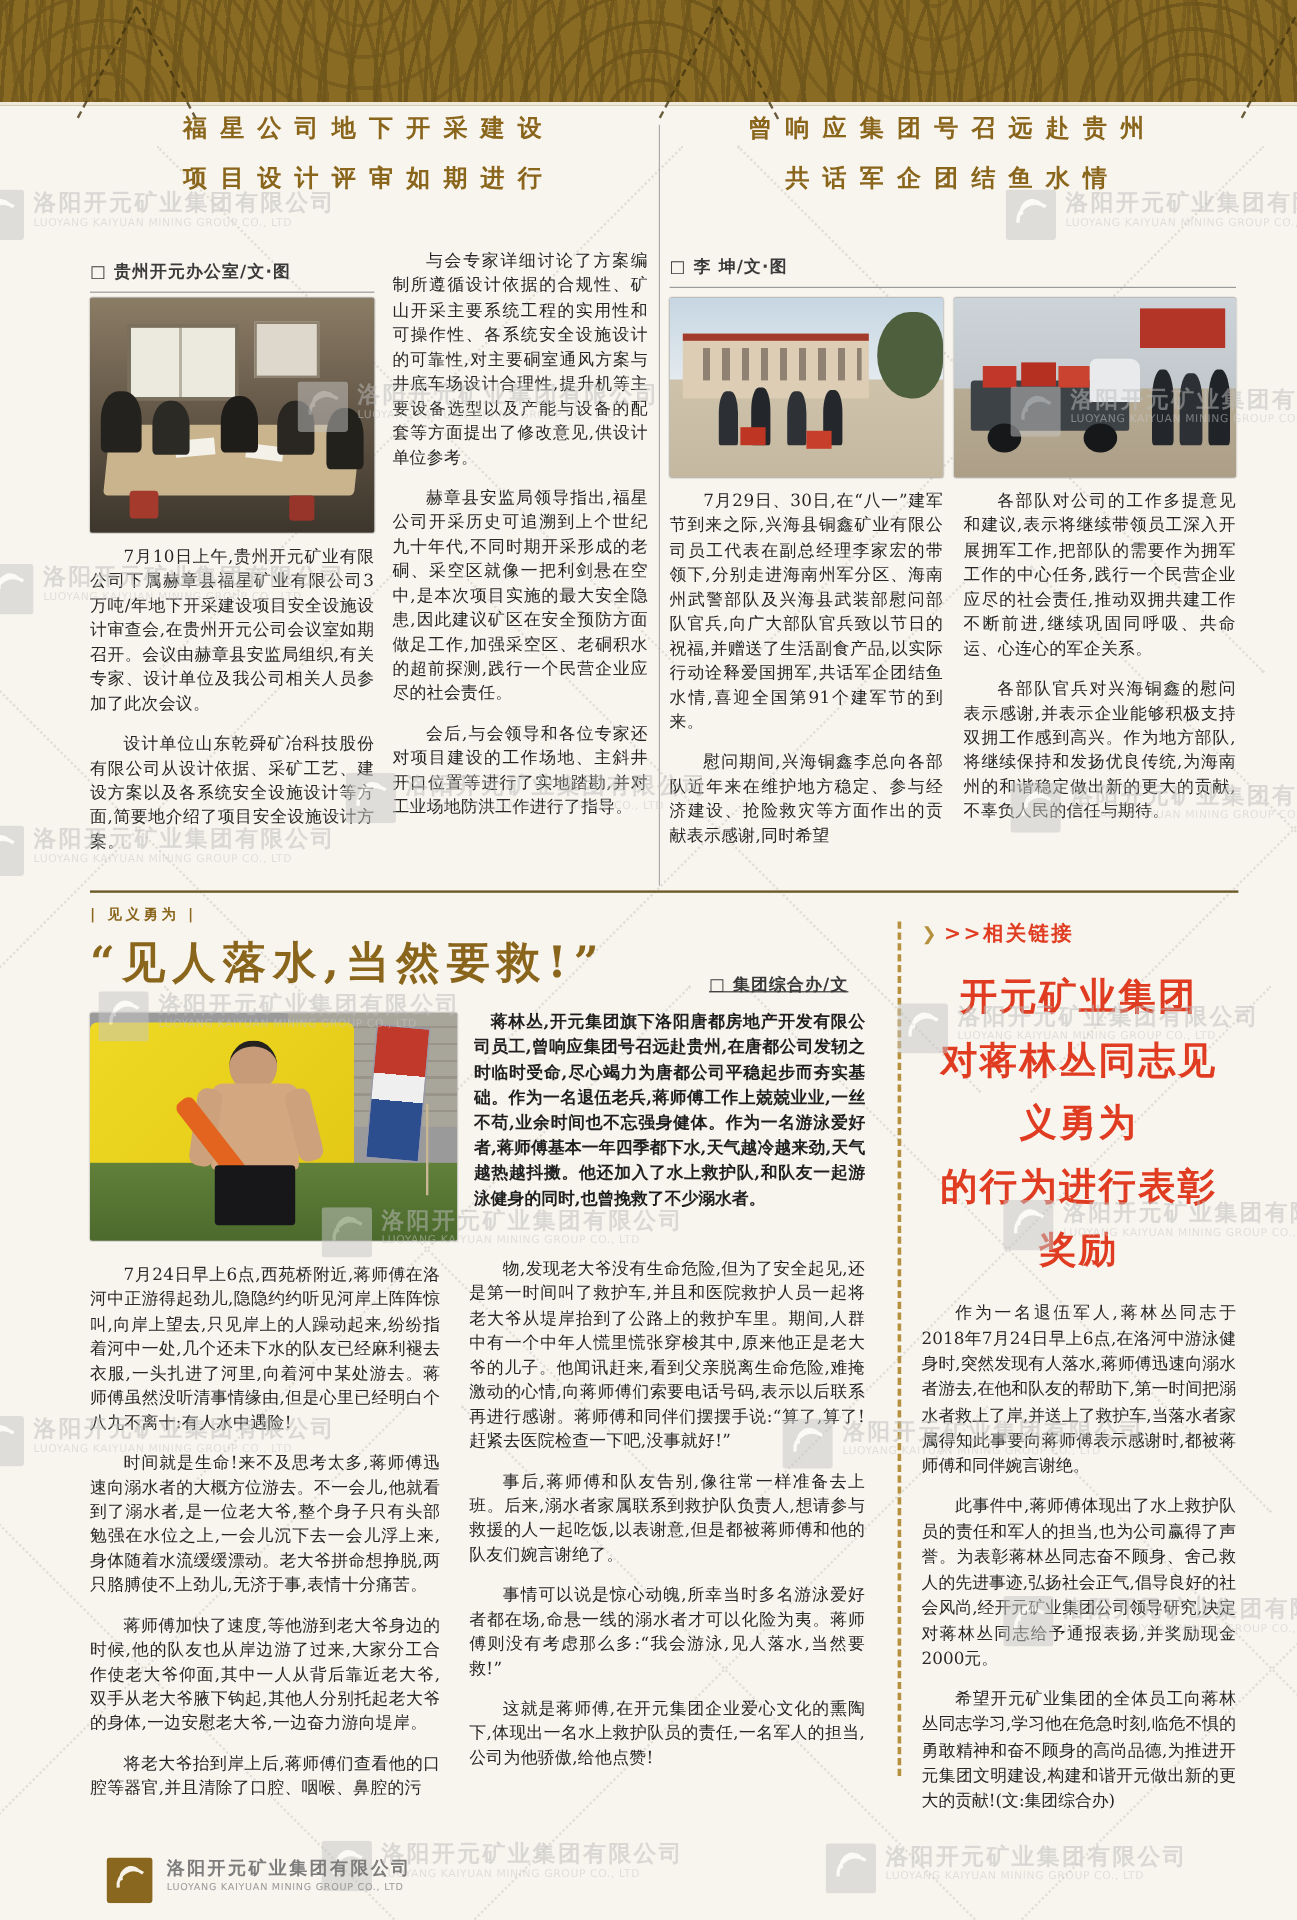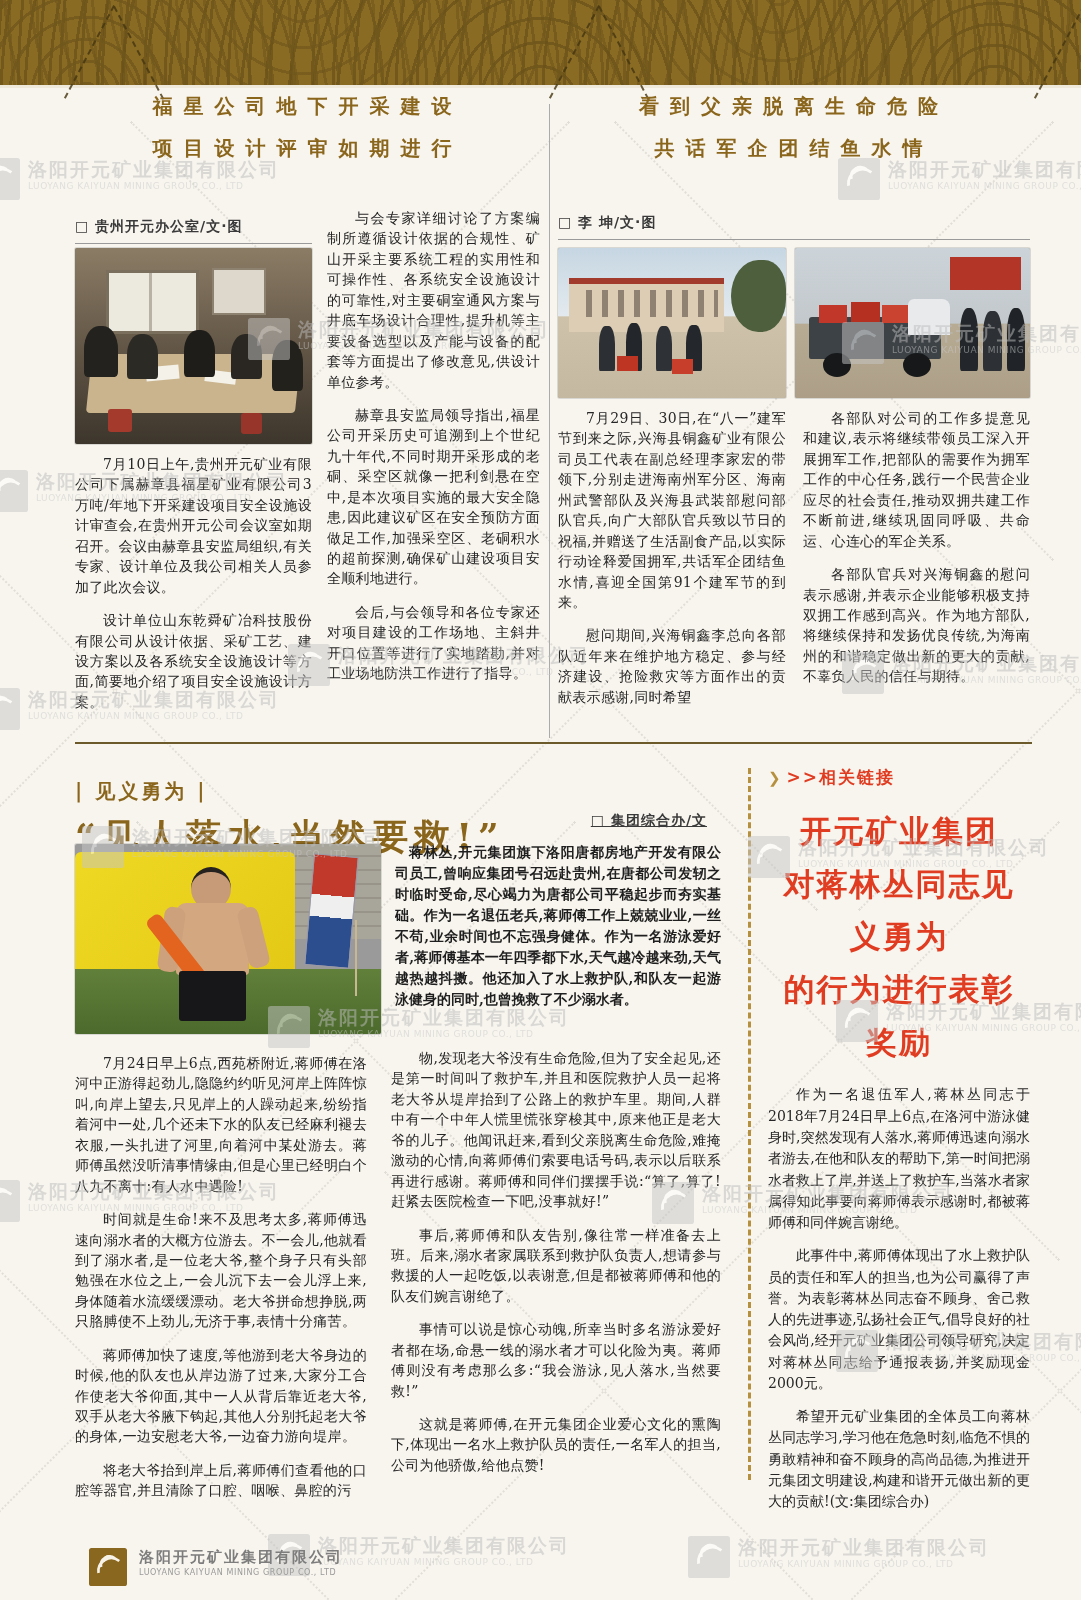--- a/index.html
+++ b/index.html
@@ -48,21 +48,21 @@
   .ar-col2{position:absolute;left:245px;top:312px;width:227px;height:332px;overflow:hidden;}
 
   .photo{overflow:hidden;border-radius:2px;background:#9a9a9a;box-shadow:0 0 0 1px rgba(0,0,0,.12);}
   .pp{position:absolute;}
 
   
   .hrule{position:absolute;left:75px;top:742px;width:957px;height:2px;background:#6d5a2a;z-index:10;}
 
   
   .feature{position:absolute;left:75px;top:754px;width:646px;height:792px;z-index:10;}
-  .kicker{font-weight:bold;color:#8a651c;font-size:20px;letter-spacing:3px;margin-top:24px;}
+  .kicker{font-weight:bold;color:#8a651c;font-size:12px;letter-spacing:3px;}
   .f-title{margin-top:12px;font-weight:bold;color:#8a651c;font-size:36px;letter-spacing:6px;line-height:1.1;}
   .f-byline{position:absolute;right:14px;top:58px;text-decoration:underline;}
   .f-photo{position:absolute;left:0;top:90px;width:306px;height:190px;}
   .f-intro{position:absolute;left:320px;top:88px;width:326px;height:200px;overflow:hidden;}
   .f-intro p{font-weight:bold;font-size:14px;line-height:1.5;text-align:justify;text-indent:1em;margin:0;color:#1f1f1f;}
   .f-col1{position:absolute;left:0;top:299px;width:292px;height:492px;overflow:hidden;}
   .f-col2{position:absolute;left:316px;top:294px;width:330px;height:492px;overflow:hidden;}
 
   
   .sidebar{position:absolute;left:742px;top:754px;width:290px;height:792px;z-index:10;}
@@ -111,27 +111,27 @@
       <div class="pp" style="left:14%;top:82%;width:10%;height:12%;background:#a33a2b;border-radius:3px;"></div>
       <div class="pp" style="left:70%;top:84%;width:9%;height:11%;background:#97352a;border-radius:3px;"></div>
     </div>
 
     <div class="cols al-col1">
         <p>7月10日上午,贵州开元矿业有限公司下属赫章县福星矿业有限公司3万吨/年地下开采建设项目安全设施设计审查会,在贵州开元公司会议室如期召开。会议由赫章县安监局组织,有关专家、设计单位及我公司相关人员参加了此次会议。</p>
         <p>设计单位山东乾舜矿冶科技股份有限公司从设计依据、采矿工艺、建设方案以及各系统安全设施设计等方面,简要地介绍了项目安全设施设计方案。</p>
       </div>
     <div class="cols al-col2">
         <p>与会专家详细讨论了方案编制所遵循设计依据的合规性、矿山开采主要系统工程的实用性和可操作性、各系统安全设施设计的可靠性,对主要硐室通风方案与井底车场设计合理性,提升机等主要设备选型以及产能与设备的配套等方面提出了修改意见,供设计单位参考。</p>
-        <p>赫章县安监局领导指出,福星公司开采历史可追溯到上个世纪九十年代,不同时期开采形成的老硐、采空区就像一把利剑悬在空中,是本次项目实施的最大安全隐患,因此建议矿区在安全预防方面做足工作,加强采空区、老硐积水的超前探测,确保矿山建设项目安全顺利地进行。</p>
+        <p>赫章县安监局领导指出,福星公司开采历史可追溯到上个世纪九十年代,不同时期开采形成的老硐、采空区就像一把利剑悬在空中,是本次项目实施的最大安全隐患,因此建议矿区在安全预防方面做足工作,加强采空区、老硐积水的超前探测,践行一个民营企业应尽的社会责任。</p>
         <p>会后,与会领导和各位专家还对项目建设的工作场地、主斜井开口位置等进行了实地踏勘,并对工业场地防洪工作进行了指导。</p>
       </div>
   </div>
 
   <div class="art-right">
-    <div class="headline">看到父亲脱离生命危险</div>
+    <div class="headline">曾响应集团号召远赴贵州</div>
     <div class="headline t-line">共话军企团结鱼水情</div>
     <div class="byline ar-byline">□ 李 坤/文·图</div>
 
     <div class="photo ar-photo1">
       <div class="pp" style="inset:0;background:linear-gradient(180deg,#c6d6e2 0%,#e3eaef 45%,#cec2ab 46%,#c4b8a1 100%);"></div>
       <div class="pp" style="left:5%;top:20%;width:68%;height:32%;background:#dccdb4;border-top:6px solid #a23b2c;"></div>
       <div class="pp" style="left:8%;top:28%;width:62%;height:18%;background:repeating-linear-gradient(90deg,transparent 0 10px,#8f8273 10px 16px);"></div>
       <div class="pp" style="right:0;top:8%;width:24%;height:48%;background:#4d5f3d;border-radius:50% 40% 45% 50%;"></div>
       <div class="pp" style="left:18%;top:52%;width:7%;height:30%;background:#2c3034;border-radius:40% 40% 8% 8%;"></div>
       <div class="pp" style="left:30%;top:50%;width:7%;height:32%;background:#23272b;border-radius:40% 40% 8% 8%;"></div>

